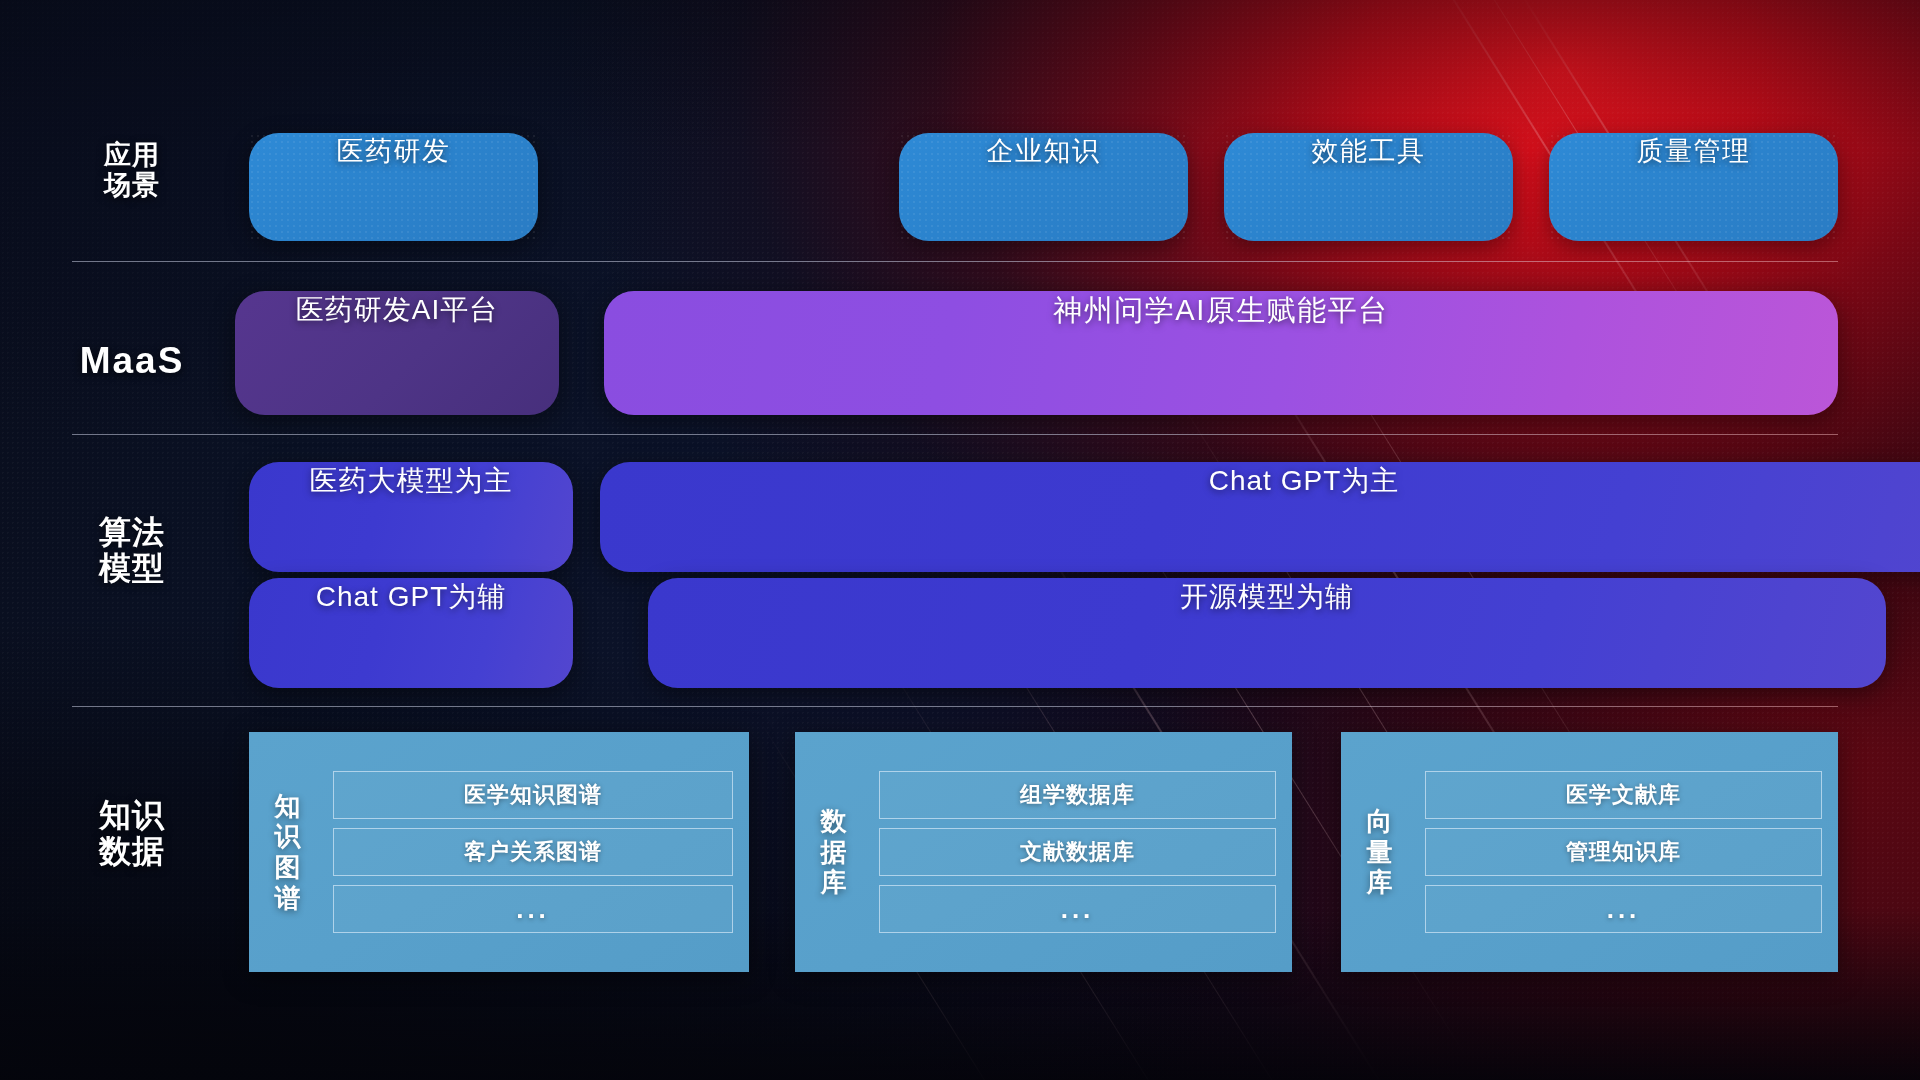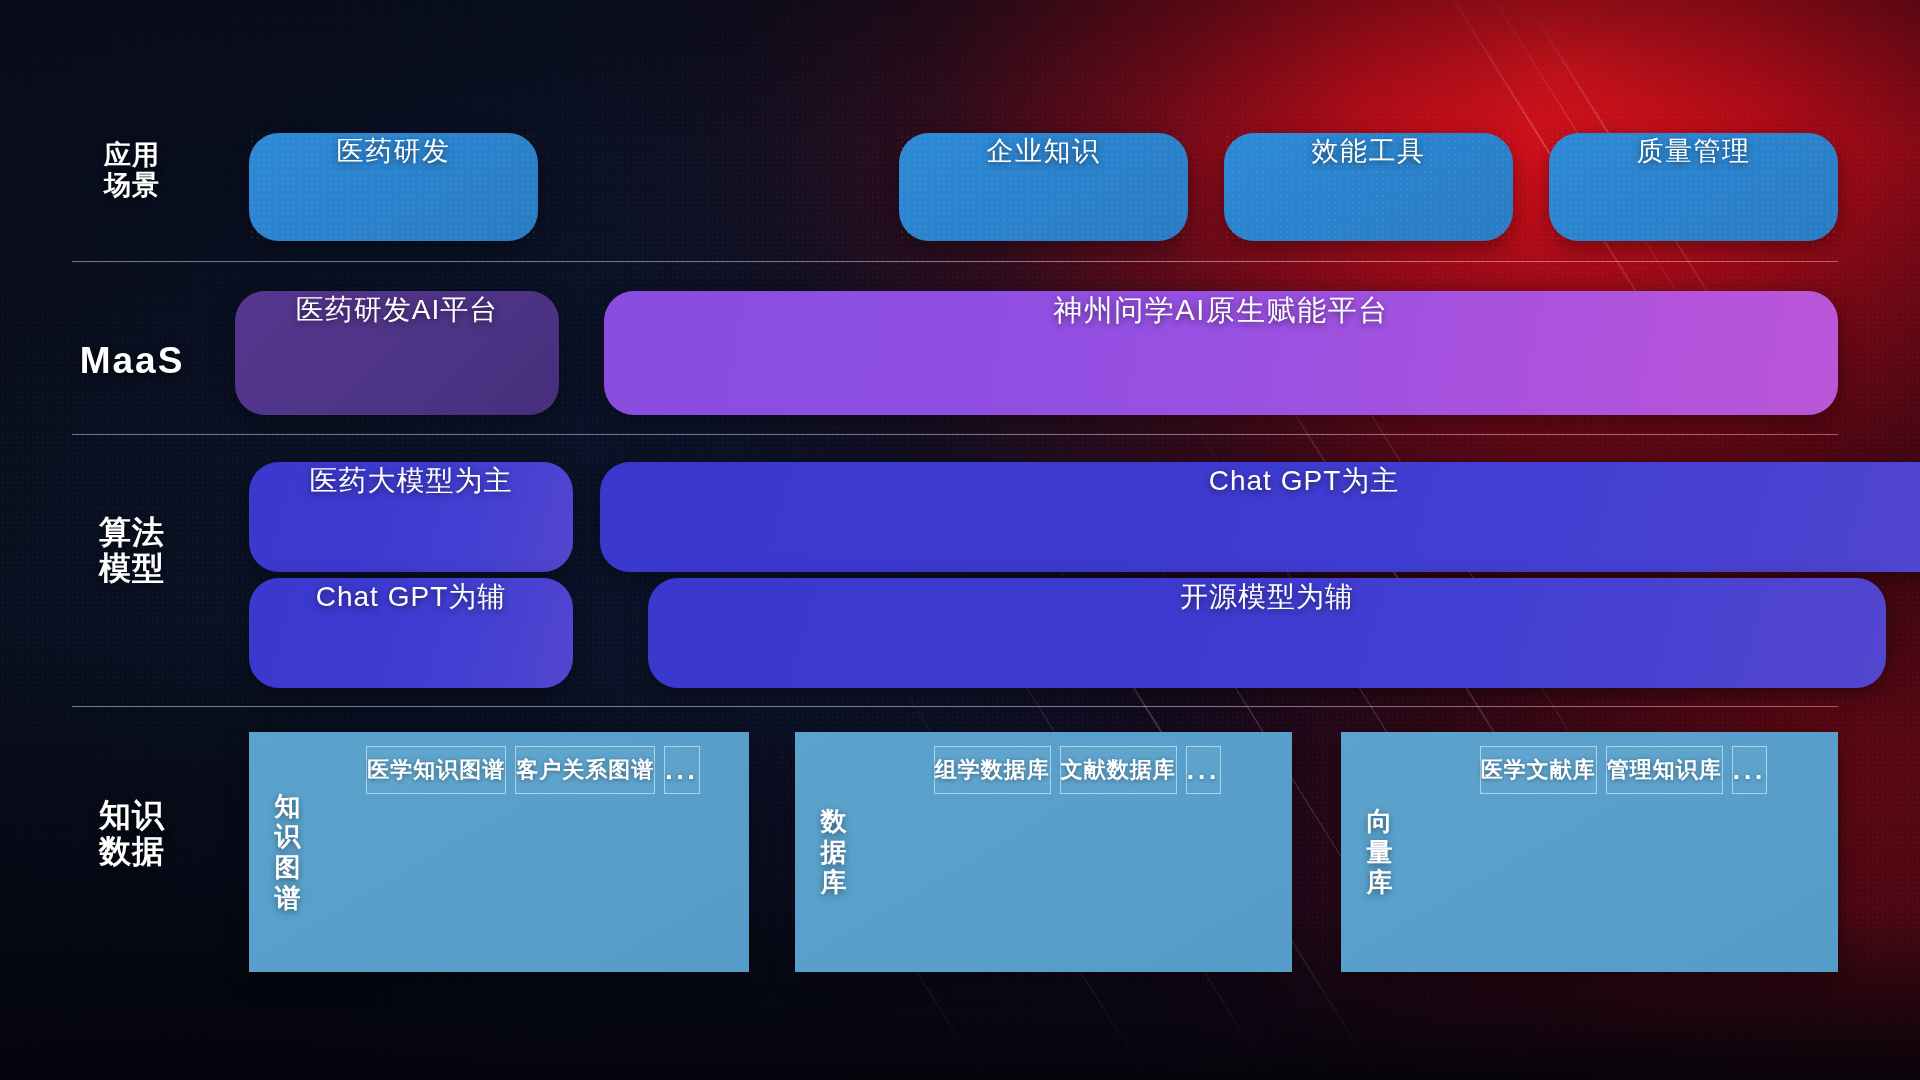--- a/index.html
+++ b/index.html
@@ -57,21 +57,21 @@
   
   .algo{background:linear-gradient(105deg,#3a38cd 0%,#3d3ad0 40%,#4440d2 72%,#5346cf 100%);
     font-size:28px;letter-spacing:1px;box-shadow:0 6px 22px rgba(0,0,0,.4);}
 
   
   .kpanel{position:absolute;background:linear-gradient(150deg,#5ba3cd 0%,#58a0cb 50%,#559dc8 100%);
     display:flex;align-items:stretch;box-shadow:0 6px 24px rgba(0,0,0,.42);}
   .kpanel .ktitle{width:78px;display:flex;flex-direction:column;align-items:center;justify-content:center;
     color:#fff;font-weight:bold;font-size:26px;line-height:1.18;letter-spacing:1px;
     text-shadow:0 2px 7px rgba(0,0,0,.45);flex:none;}
-  .kpanel .kitems{flex:1;display:flex;justify-content:center;gap:9px;padding:14px 16px 14px 6px;}
+  .kpanel .kitems{flex:1;display:flex;flex-direction:column;justify-content:center;gap:9px;padding:14px 16px 14px 6px;}
   .kpanel .kitem{height:46px;border:1px solid rgba(235,245,255,0.58);
     display:flex;align-items:center;justify-content:center;
     color:#fff;font-weight:bold;font-size:22px;letter-spacing:1px;
     text-shadow:0 1px 5px rgba(0,0,0,.4);background:rgba(255,255,255,0.035);}
   .kpanel .kitem.dots{font-size:26px;letter-spacing:4px;}
 </style>
 </head>
 <body>
 
 <div class="stage">

